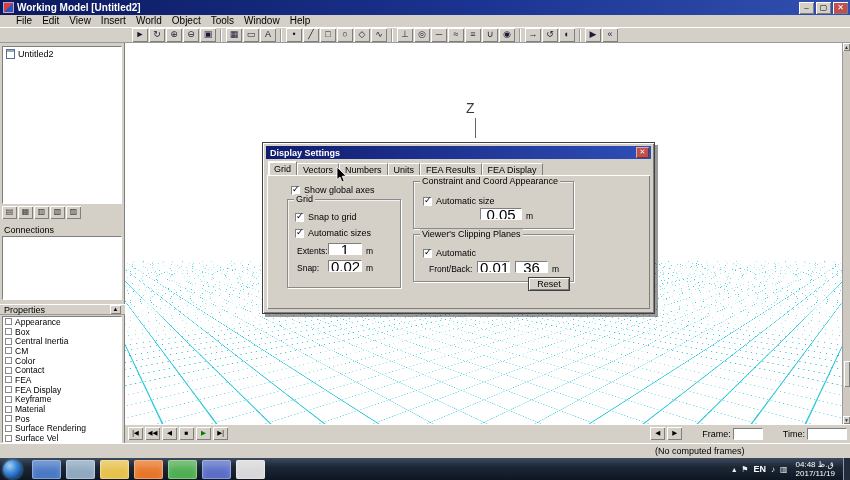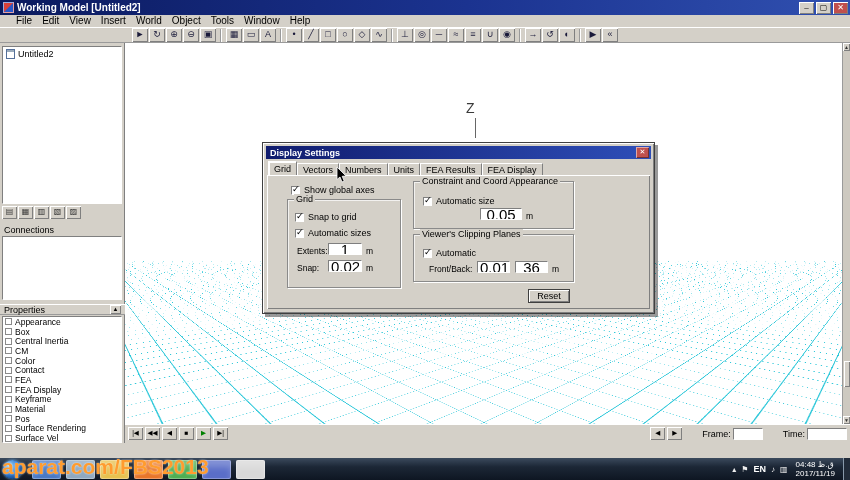--- a/index.html
+++ b/index.html
@@ -281,20 +281,23 @@
             <span class="pbtn"><span>▶</span></span>
           </span>
         <span class="pb-label">Frame:</span>
         <input class="pb-field" value="" style="">
         <span class="pb-label">Time:</span>
         <input class="pb-field wide" value="" style="">
       </div>
     </div>
   </div>
 
+  <div class="statusbar">
+    <span class="status-msg">(No computed frames)</span>
+  </div>
 
   <div class="taskbar">
     <span class="start-orb"></span>
     <span class="task-apps">
 
     <span class="task-tile" style="background: rgb(74, 121, 196);"></span>
         <span class="task-tile" style="background: rgb(143, 168, 191);"></span>
         <span class="task-tile" style="background: rgb(231, 193, 78);"></span>
         <span class="task-tile" style="background: rgb(232, 118, 42);"></span>
         <span class="task-tile" style="background: rgb(79, 174, 82);"></span>
@@ -369,22 +372,21 @@
         <label class="cbrow" style="left:9px;top:13px">
           <span class="cb checked"></span>
           <span>Automatic</span>
         </label>
         <span class="dlabel" style="left:15px;top:29px">Front/Back:</span>
         <input class="tfield" style="left: 63px; top: 26px; width: 33px;" value="0.01">
         <input class="tfield" style="left: 101px; top: 26px; width: 33px;" value="36">
         <span class="dlabel" style="left:138px;top:29px">m</span>
       </div>
 
-      <button class="dbtn" style="left:261px;top:114px;width:42px;height:14px">Reset</button>
+      <button class="dbtn" style="left:261px;top:102px;width:42px;height:14px">Reset</button>
     </div>
   </div>
 
   <svg class="cursor" width="12" height="16" viewBox="0 0 12 16">
     <path d="M1,0 L1,12.5 L4,10 L6,15 L8.2,14 L6.2,9.3 L10,9 Z" fill="#000" stroke="#fff" stroke-width="0.8"></path>
   </svg>
 
-  <div class="watermark">aparat.com/FBS2013</div>
 </div>
 
 </body></html>

